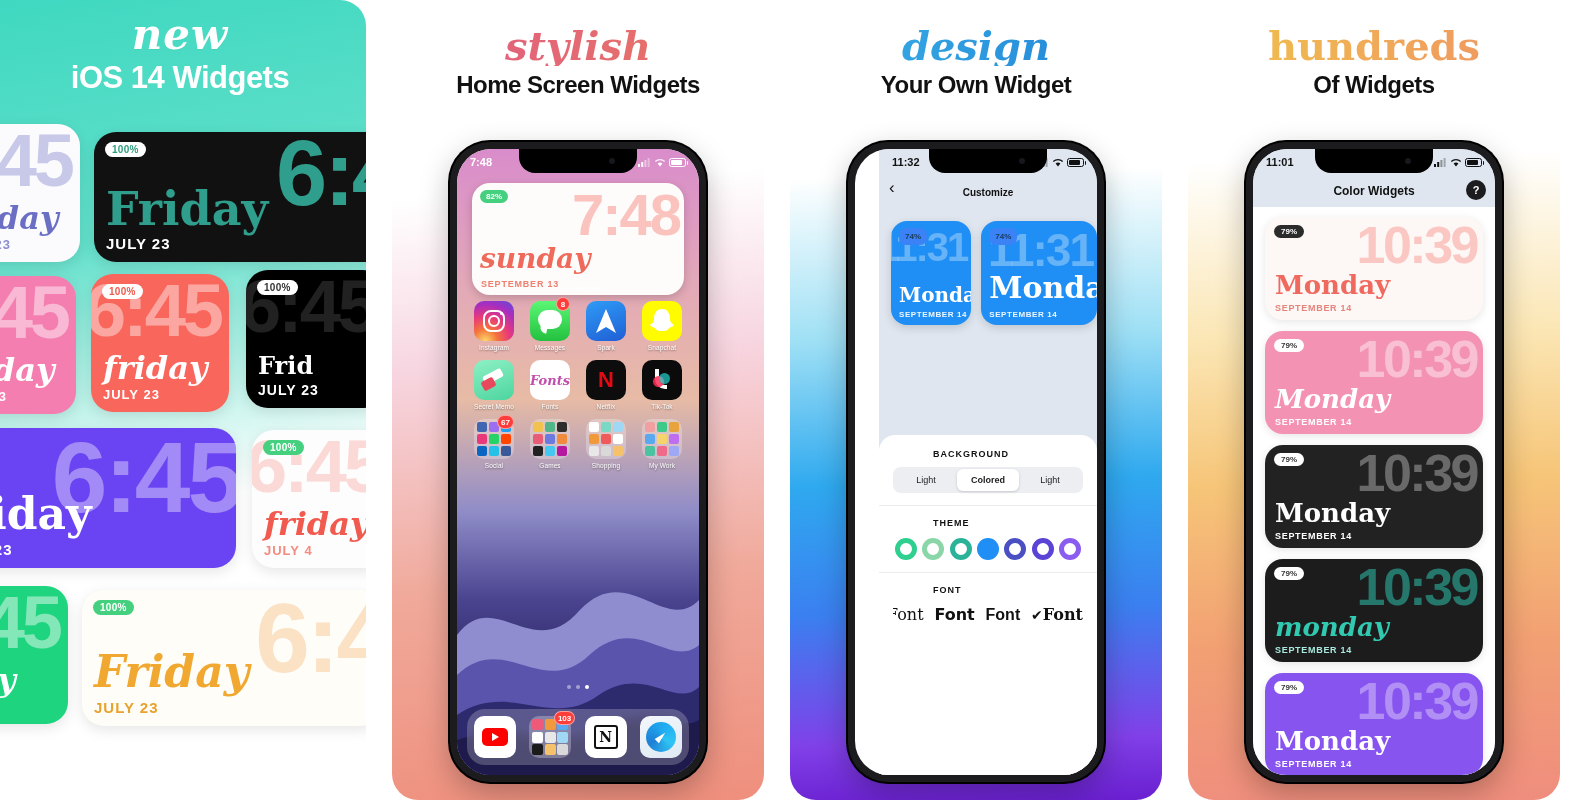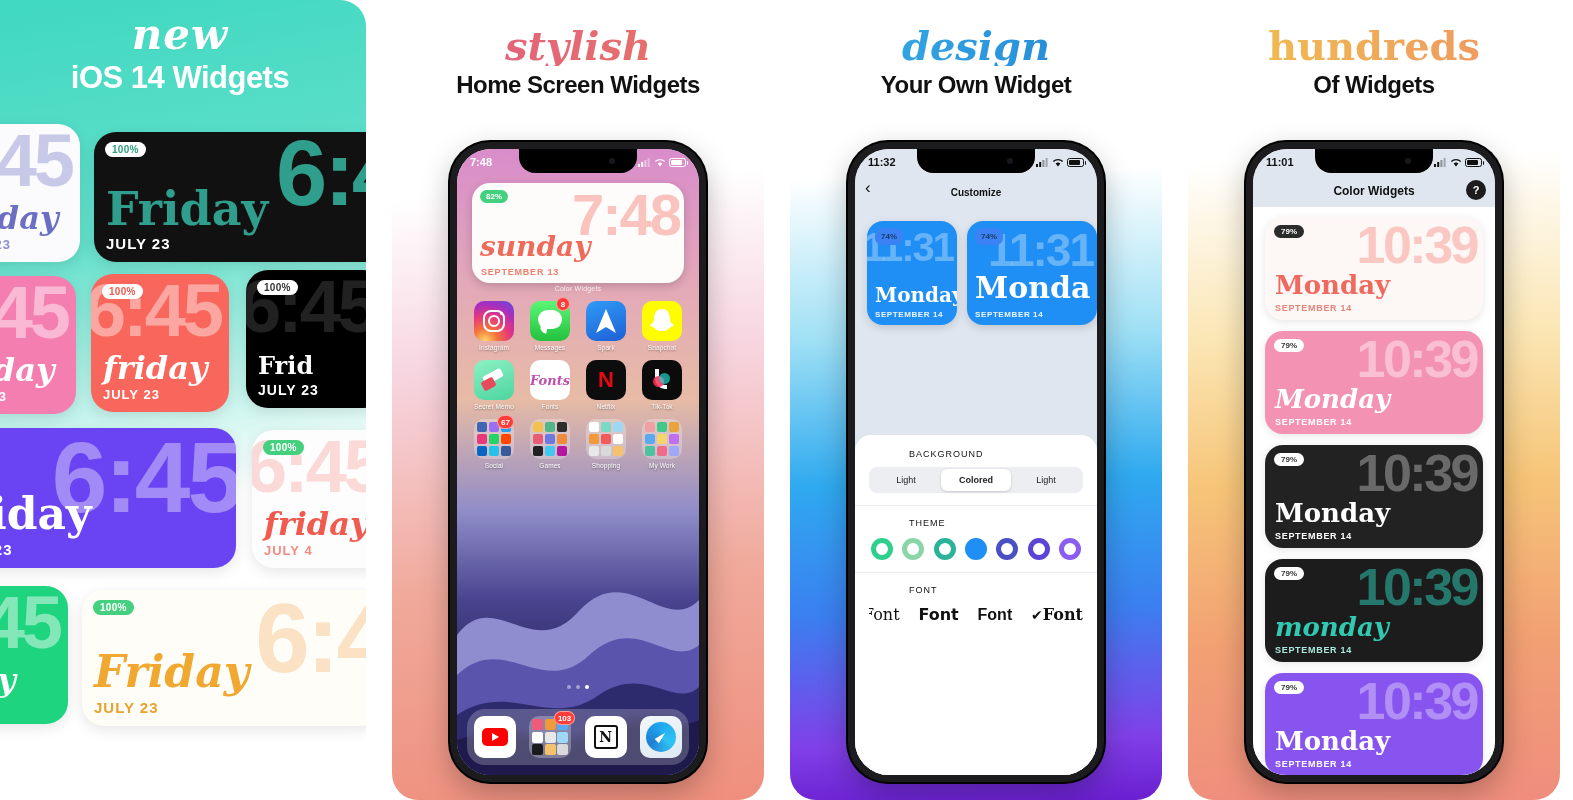--- a/index.html
+++ b/index.html
@@ -132,21 +132,21 @@
     -webkit-background-clip: text; background-clip: text; color: transparent;
   }
   .head-sub { font-size: 24px; font-weight: 700; color:#111; margin-top: 5px; letter-spacing:-0.5px;}
 
   .hs-wall {
     position:absolute; inset:0;
     background: linear-gradient(180deg,#d98ccb 0%, #e3a9b8 22%, #e7bba5 40%, #8f8cc8 58%, #4a4490 72%, #231f52 88%, #1b1840 100%);
   }
   .hs-hill { position:absolute; left:0; right:0; }
   .hs-widget {
-    position:absolute; left:15px; right:15px; top:34px; height:100px;
+    position:absolute; left:15px; right:15px; top:34px; height:112px;
     background:#fdfcfb; border-radius:18px; overflow:hidden;
     box-shadow:0 3px 10px rgba(0,0,0,.18);
   }
   .hs-wlabel{ position:absolute; left:0; width:100%; text-align:center; top:136px;
     font-size:7px; color:rgba(255,255,255,.8); letter-spacing:.2px;}
   .appgrid { position:absolute; left:12px; right:12px; top:152px; display:grid;
     grid-template-columns: repeat(4,1fr); row-gap:9px; column-gap:6px; }
   .app { text-align:center; position:relative; }
   .app .ic { width:40px;height:40px;border-radius:10px;margin:0 auto;position:relative;overflow:hidden; }
   .app .nm { font-size:6.5px; color:#fff; margin-top:3px; letter-spacing:.1px; text-shadow:0 1px 2px rgba(0,0,0,.45); }
@@ -161,41 +161,41 @@
   .dots { position:absolute; left:0; width:100%; text-align:center; bottom:82px; }
   .dots i { display:inline-block;width:4px;height:4px;border-radius:50%;background:rgba(255,255,255,.45);margin:0 2.5px;}
   .dots i.on{background:#fff;}
   .dock { position:absolute; left:10px; right:10px; bottom:10px; height:56px;
     background:rgba(255,255,255,.22); border-radius:18px; display:flex; align-items:center;
     justify-content:space-around; backdrop-filter: blur(6px); }
   .dock .ic{ width:42px;height:42px;border-radius:10px;position:relative;overflow:hidden; }
 
   
   .p3 { background: linear-gradient(178deg,#ffffff 0%,#ffffff 22%,#9fe0f5 42%,#2fa9ef 60%,#3b7ff0 76%,#8040e8 92%,#6a1fd0 100%); }
-  .cz { position:absolute; inset:0; background:#dfe6ef; }
+  .cz { position:absolute; inset:0; background:#dfe6ef;margin-left:24px; }
   .cz-nav { position:absolute; top:26px; left:0; width:100%; height:34px;
     display:flex; align-items:center; justify-content:center; }
   .cz-nav .title{ font-size:10px; font-weight:700; color:#111; }
   .cz-back { position:absolute; left:10px; top:30px; font-size:17px; color:#111; line-height:1; font-weight:400;}
   .prevrow { position:absolute; top:72px; left:12px; right:0; display:flex; gap:10px; }
   .pw { border-radius:16px; background:#1f8ff5; position:relative; overflow:hidden;
         box-shadow:0 3px 10px rgba(0,0,0,.14); }
   .pw.sm { width:104px; height:104px; }
   .pw.lg { width:150px; height:104px; }
   .pw .bt{ position:absolute; left:8px; top:7px; background:#3b82f6; color:#1b3a5c;
            font-size:8px; font-weight:700; padding:4px 6px; border-radius:7px; z-index:3;}
   .pw .tm{ position:absolute; right:4px; top:8px; font-size:40px; font-weight:700; line-height:.92;
            color:rgba(255,255,255,.32); letter-spacing:-2px; z-index:1; white-space:nowrap;}
   .pw .dy{ position:absolute; left:8px; bottom:18px; font-family:"DejaVu Serif",serif; font-weight:700;
            font-size:20px; color:#fff; z-index:2; white-space:nowrap;}
   .pw .dt{ position:absolute; left:8px; bottom:6px; font-size:8px; font-weight:700;
            color:rgba(255,255,255,.92); letter-spacing:.6px; z-index:2;}
   .sheet { position:absolute; left:0; right:0; bottom:0; top:286px; background:#fff;
            border-radius:16px 16px 0 0; padding:14px 14px 0; }
-  .sect-lbl { font-size:9px; font-weight:400; letter-spacing:1px; color:#111;padding-left:40px; }
+  .sect-lbl { font-size:9px; font-weight:700; letter-spacing:1px; color:#111;padding-left:40px; }
   .seg { margin-top:8px; height:26px; background:#eceef1; border-radius:8px; display:flex; padding:2px; }
   .seg div { flex:1; display:flex; align-items:center; justify-content:center;
              font-size:9px; color:#222; border-radius:6px; }
   .seg div.on { background:#fff; box-shadow:0 1px 3px rgba(0,0,0,.16); font-weight:600; }
   .hr { height:1px; background:#ececec; margin:12px -14px 0; }
   .swatches { margin-top:10px; display:flex; justify-content:space-between; padding:0 2px; }
   .sw { width:22px;height:22px;border-radius:50%; border:5px solid; box-sizing:border-box;}
   .sw.full { border:none; }
   .fontrow { margin-top:10px; display:flex; align-items:center; justify-content:space-between;
              font-size:16px; color:#111; overflow:hidden; }

